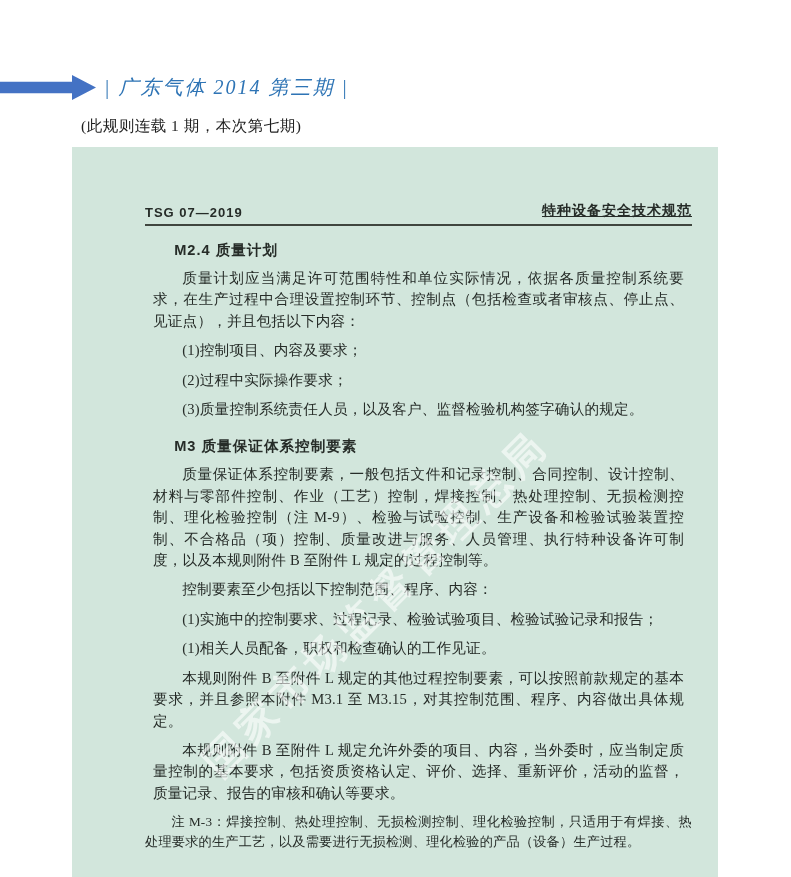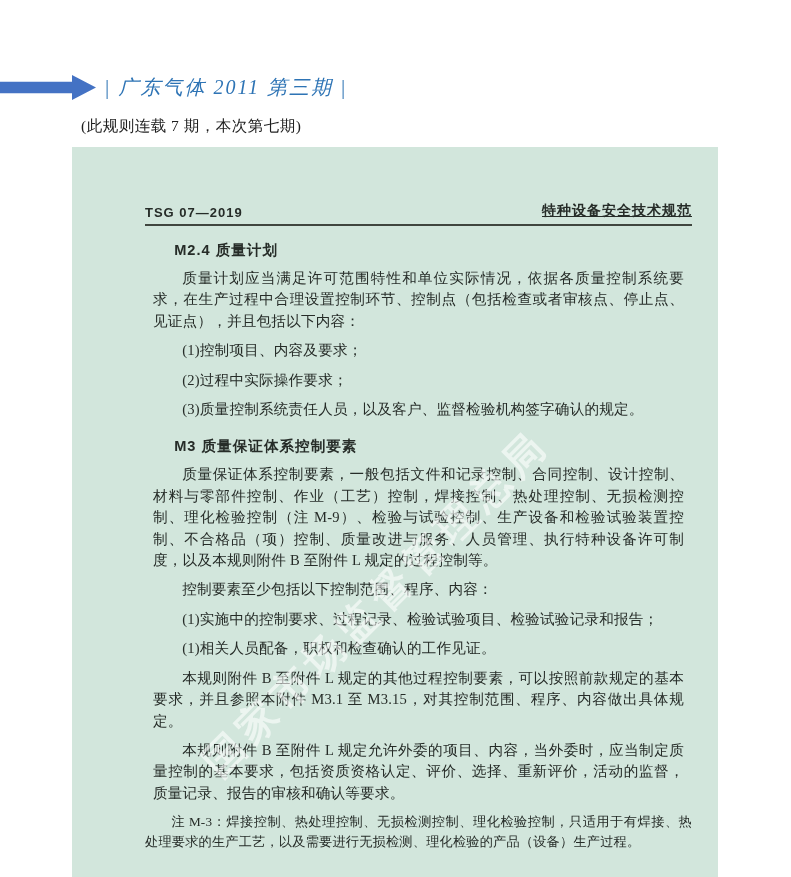--- a/index.html
+++ b/index.html
@@ -95,22 +95,22 @@
     font-size: 40px; letter-spacing: 7px;
     color: rgba(255, 255, 255, 0.58);
     white-space: nowrap;
     pointer-events: none;
   }
 </style>
 </head>
 <body>
 
 <div class="masthead-arrow"></div>
-<div class="masthead-title">| 广东气体 2011 第三期 |</div>
-<div class="masthead-subtitle">(此规则连载 7 期，本次第七期)</div>
+<div class="masthead-title">| 广东气体 2014 第三期 |</div>
+<div class="masthead-subtitle">(此规则连载 1 期，本次第七期)</div>
 
 <div class="doc-page">
   <div class="doc-inner">
 
     <div class="doc-header">
       <span class="doc-header-left">TSG 07—2019</span>
       <span class="doc-header-right">特种设备安全技术规范</span>
     </div>
 
     <div class="sec-heading">M2.4  质量计划</div>

